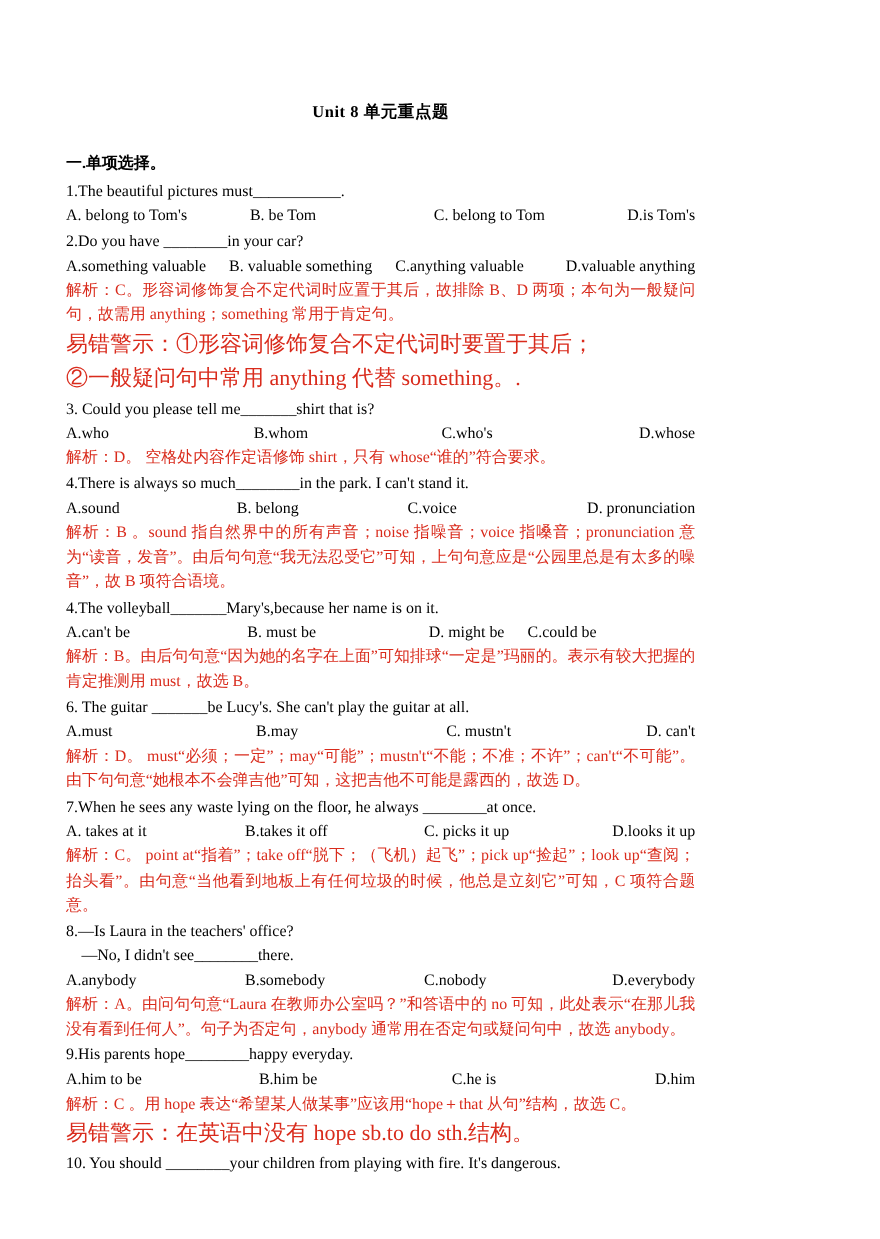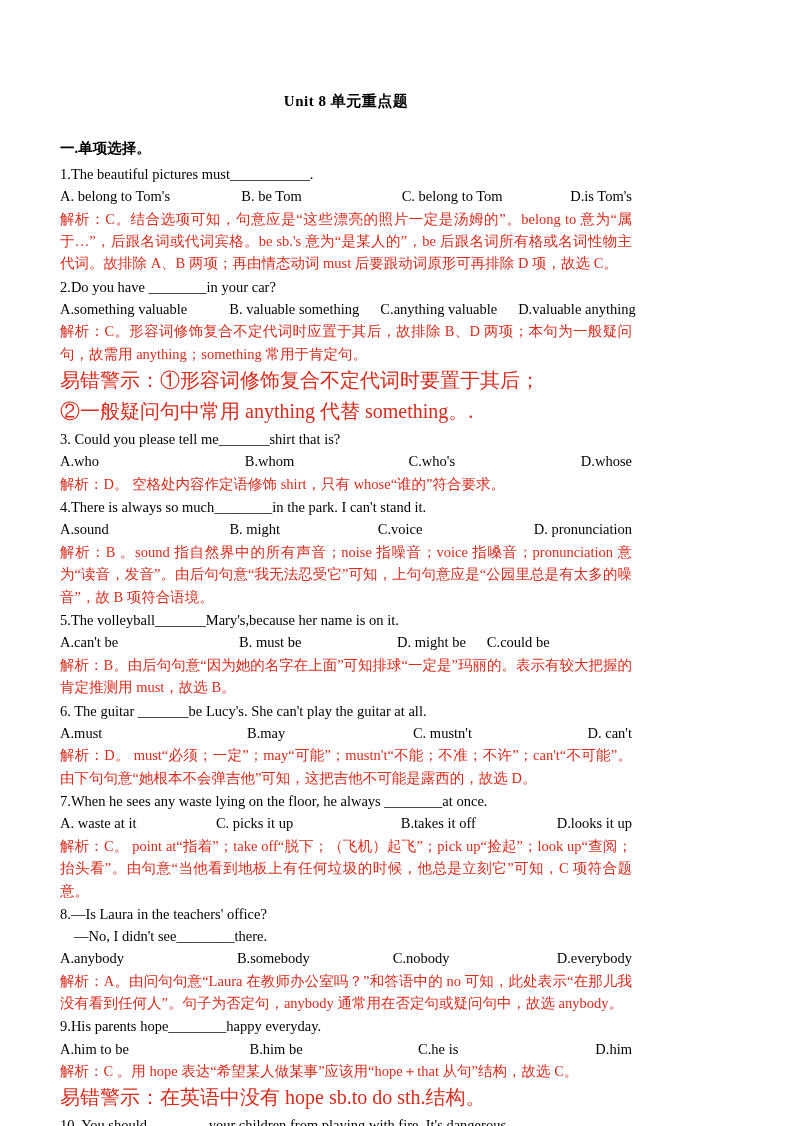--- a/index.html
+++ b/index.html
@@ -44,21 +44,21 @@
     display: flex;
     font-size: 14.5px;
     line-height: 1.55;
     margin: 0;
     gap: 21px;
   }
   .q-options .opt {
     white-space: nowrap;
   }
   .opt-a { width: 168px; }
-  .opt-b { width: 168px; margin-left: 21px; }
+  .opt-b { width: 168px; }
   .opt-c { width: 178px; }
   .opt-d { flex: 1; }
   .explain {
     color: #d92b1c;
     font-size: 14.5px;
     line-height: 1.55;
     margin: 0;
     text-align: justify;
   }
   .warn {
@@ -84,21 +84,20 @@
   <div class="section-heading">一.单项选择。</div>
 
   <div class="q-block">
     <p class="q-stem">1.The beautiful pictures must___________.</p>
     <div class="q-options">
       <span class="opt opt-a">A. belong to Tom's</span>
       <span class="opt opt-b">B. be Tom</span>
       <span class="opt opt-c">C. belong to Tom</span>
       <span class="opt opt-d">D.is Tom's</span>
     </div>
-    <p class="explain">解析：C。结合选项可知，句意应是“这些漂亮的照片一定是汤姆的”。belong to 意为“属于…”，后跟名词或代词宾格。be sb.'s 意为“是某人的”，be 后跟名词所有格或名词性物主代词。故排除 A、B 两项；再由情态动词 must 后要跟动词原形可再排除 D 项，故选 C。</p>
   </div>
 
   <div class="q-block">
     <p class="q-stem">2.Do you have ________in your car?</p>
     <div class="q-options">
       <span class="opt opt-a">A.something valuable</span>
       <span class="opt opt-b">B. valuable something</span>
       <span class="opt opt-c">C.anything valuable</span>
       <span class="opt opt-d">D.valuable anything</span>
     </div>
@@ -115,29 +114,29 @@
       <span class="opt opt-c">C.who's</span>
       <span class="opt opt-d">D.whose</span>
     </div>
     <p class="explain">解析：D。 空格处内容作定语修饰 shirt，只有 whose“谁的”符合要求。</p>
   </div>
 
   <div class="q-block">
     <p class="q-stem">4.There is always so much________in the park. I can't stand it.</p>
     <div class="q-options">
       <span class="opt opt-a">A.sound</span>
-      <span class="opt opt-b">B. might</span>
+      <span class="opt opt-b">B. belong</span>
       <span class="opt opt-c">C.voice</span>
       <span class="opt opt-d">D. pronunciation</span>
     </div>
     <p class="explain">解析：B 。sound 指自然界中的所有声音；noise 指噪音；voice 指嗓音；pronunciation 意为“读音，发音”。由后句句意“我无法忍受它”可知，上句句意应是“公园里总是有太多的噪音”，故 B 项符合语境。</p>
   </div>
 
   <div class="q-block">
-    <p class="q-stem">5.The volleyball_______Mary's,because her name is on it.</p>
+    <p class="q-stem">4.The volleyball_______Mary's,because her name is on it.</p>
     <div class="q-options">
       <span class="opt opt-a">A.can't be</span>
       <span class="opt opt-b">B. must be</span>
       <span class="opt opt-d">D. might be</span>
       <span class="opt opt-c">C.could be</span>
     </div>
     <p class="explain">解析：B。由后句句意“因为她的名字在上面”可知排球“一定是”玛丽的。表示有较大把握的肯定推测用 must，故选 B。</p>
   </div>
 
   <div class="q-block">
@@ -147,23 +146,23 @@
       <span class="opt opt-b">B.may</span>
       <span class="opt opt-c">C. mustn't</span>
       <span class="opt opt-d">D. can't</span>
     </div>
     <p class="explain">解析：D。 must“必须；一定”；may“可能”；mustn't“不能；不准；不许”；can't“不可能”。由下句句意“她根本不会弹吉他”可知，这把吉他不可能是露西的，故选 D。</p>
   </div>
 
   <div class="q-block">
     <p class="q-stem">7.When he sees any waste lying on the floor, he always ________at once.</p>
     <div class="q-options">
-      <span class="opt opt-a">A. waste at it</span>
+      <span class="opt opt-a">A. takes at it</span>
+      <span class="opt opt-b">B.takes it off</span>
       <span class="opt opt-c">C. picks it up</span>
-      <span class="opt opt-b">B.takes it off</span>
       <span class="opt opt-d">D.looks it up</span>
     </div>
     <p class="explain">解析：C。 point at“指着”；take off“脱下；（飞机）起飞”；pick up“捡起”；look up“查阅；抬头看”。由句意“当他看到地板上有任何垃圾的时候，他总是立刻它”可知，C 项符合题意。</p>
   </div>
 
   <div class="q-block">
     <p class="q-stem">8.—Is Laura in the teachers' office?</p>
     <p class="sub-line">—No, I didn't see________there.</p>
     <div class="q-options">
       <span class="opt opt-a">A.anybody</span>

